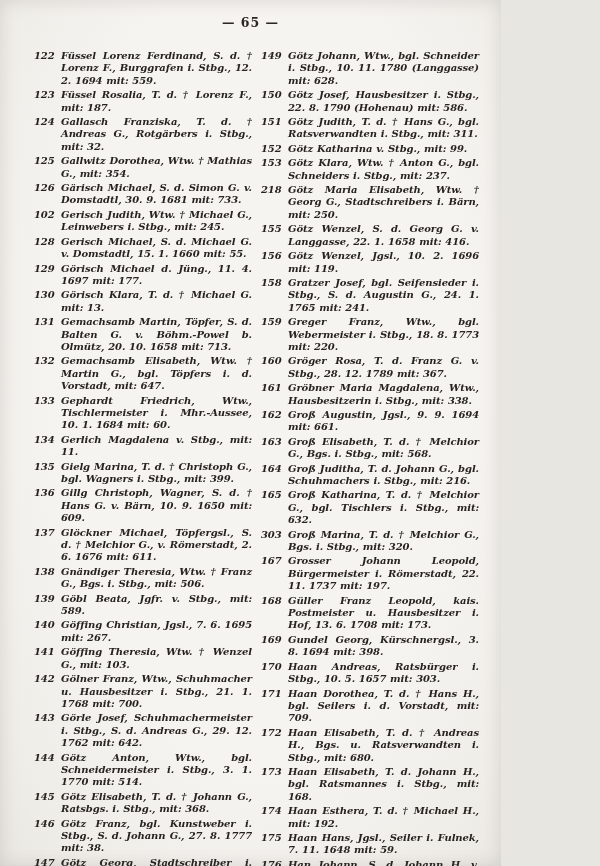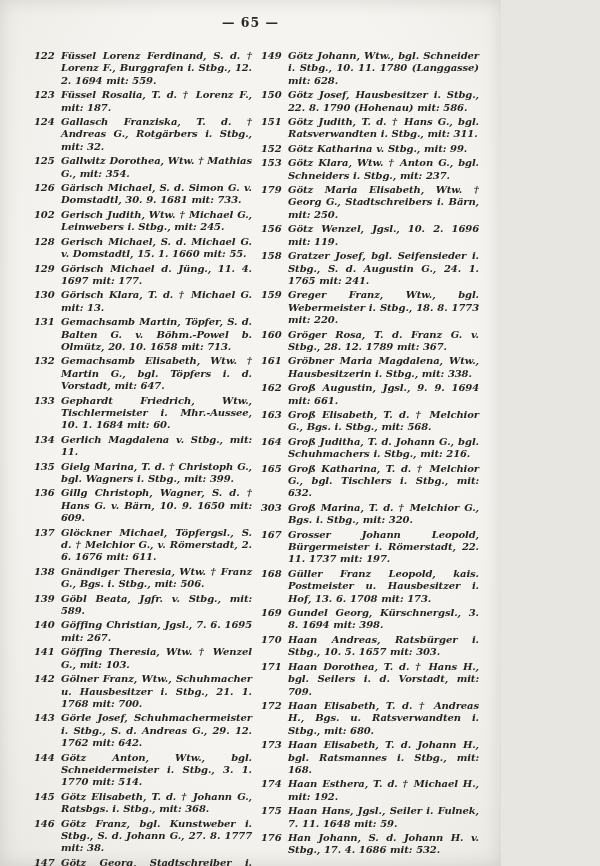--- a/index.html
+++ b/index.html
@@ -120,22 +120,23 @@
   <div class="entry"><span class="num">149</span><span class="txt">Götz Johann, Wtw., bgl. Schneider i. Stbg., 10. 11. 1780 (Langgasse) mit: 628.</span></div>
 
   <div class="entry"><span class="num">150</span><span class="txt">Götz Josef, Hausbesitzer i. Stbg., 22. 8. 1790 (Hohenau) mit: 586.</span></div>
 
   <div class="entry"><span class="num">151</span><span class="txt">Götz Judith, T. d. † Hans G., bgl. Ratsverwandten i. Stbg., mit: 311.</span></div>
 
   <div class="entry"><span class="num">152</span><span class="txt">Götz Katharina v. Stbg., mit: 99.</span></div>
 
   <div class="entry"><span class="num">153</span><span class="txt">Götz Klara, Wtw. † Anton G., bgl. Schneiders i. Stbg., mit: 237.</span></div>
 
-  <div class="entry"><span class="num">179</span><span class="txt">Götz Maria Elisabeth, Wtw. † Georg G., Stadtschreibers i. Bärn, mit: 250.</span></div>
+  <div class="entry"><span class="num">218</span><span class="txt">Götz Maria Elisabeth, Wtw. † Georg G., Stadtschreibers i. Bärn, mit: 250.</span></div>
 
+  <div class="entry"><span class="num">155</span><span class="txt">Götz Wenzel, S. d. Georg G. v. Langgasse, 22. 1. 1658 mit: 416.</span></div>
 
   <div class="entry"><span class="num">156</span><span class="txt">Götz Wenzel, Jgsl., 10. 2. 1696 mit: 119.</span></div>
 
 
   <div class="entry"><span class="num">158</span><span class="txt">Gratzer Josef, bgl. Seifensieder i. Stbg., S. d. Augustin G., 24. 1. 1765 mit: 241.</span></div>
 
   <div class="entry"><span class="num">159</span><span class="txt">Greger Franz, Wtw., bgl. Webermeister i. Stbg., 18. 8. 1773 mit: 220.</span></div>
 
   <div class="entry"><span class="num">160</span><span class="txt">Gröger Rosa, T. d. Franz G. v. Stbg., 28. 12. 1789 mit: 367.</span></div>
 

